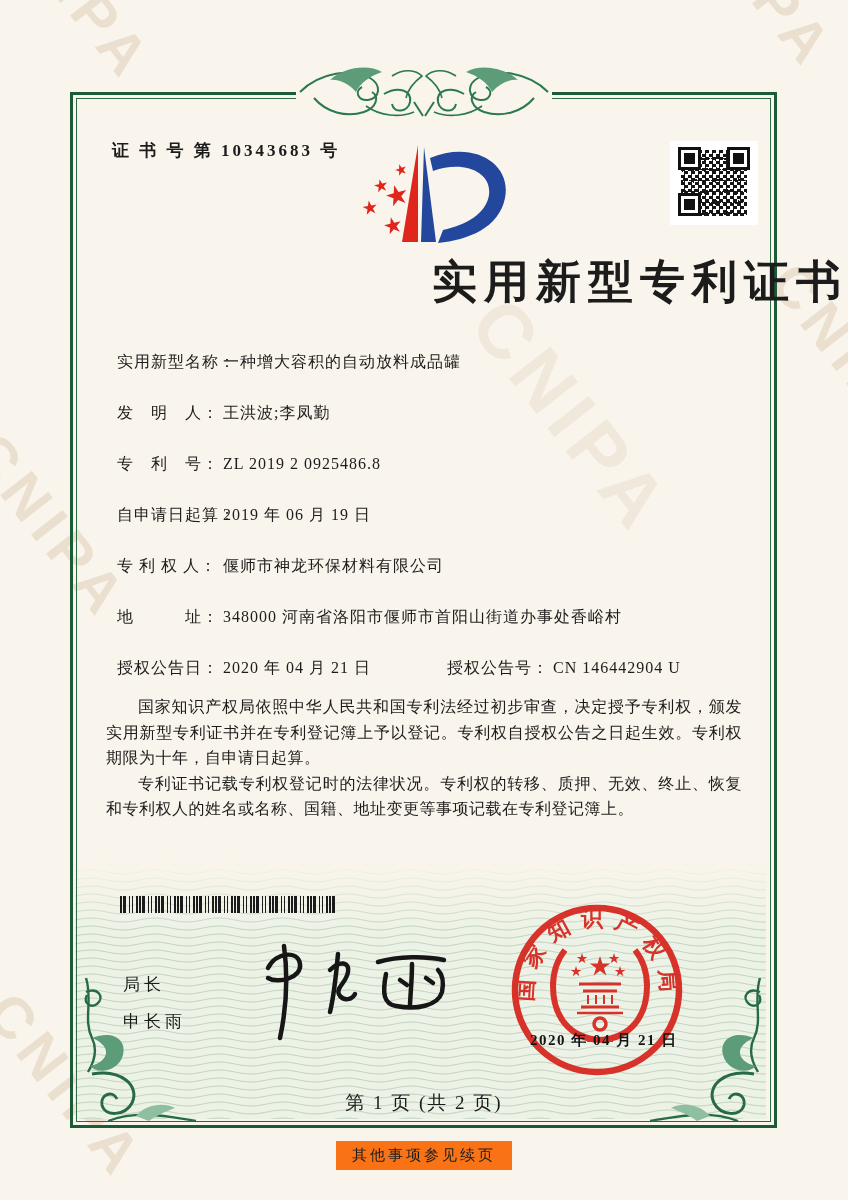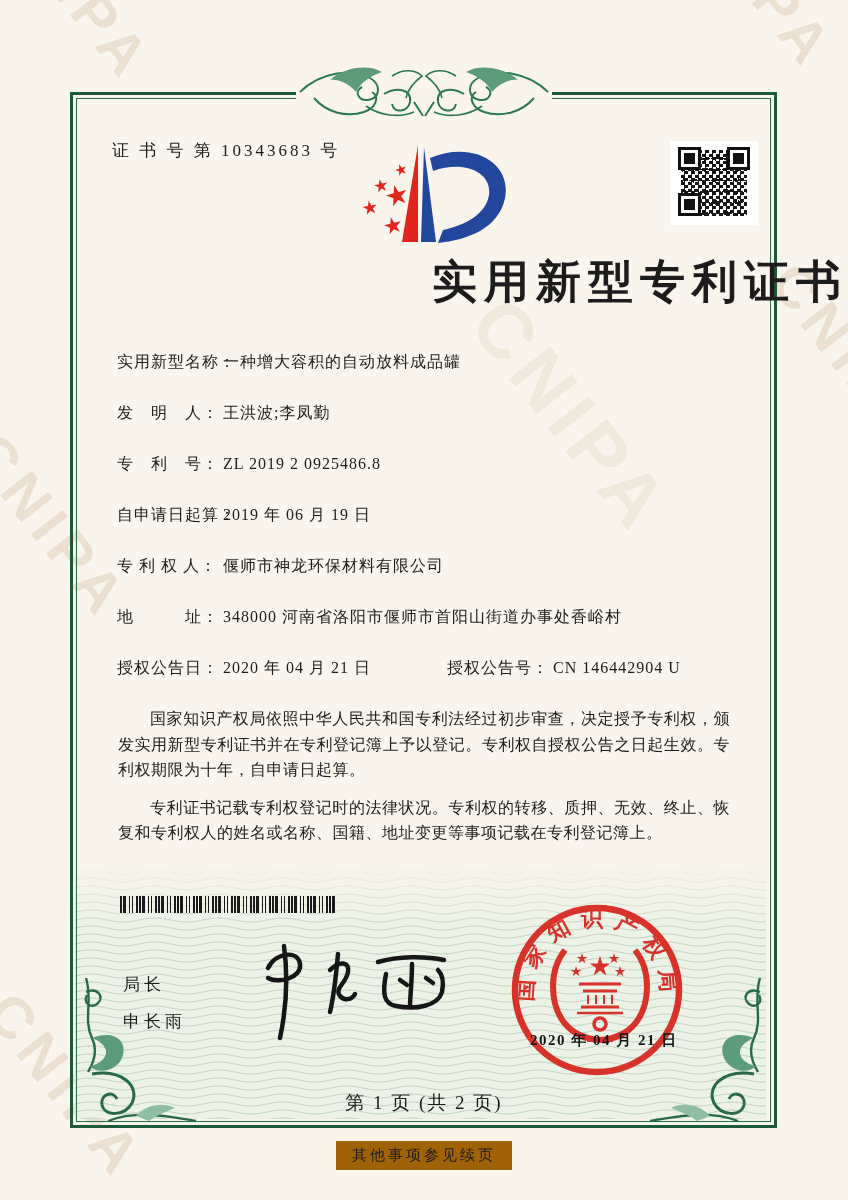--- a/index.html
+++ b/index.html
@@ -27,61 +27,61 @@
   .wave-fade{position:absolute;left:75px;top:860px;width:691px;height:70px;z-index:1;
              background:linear-gradient(#faf5ec,rgba(250,245,236,0));}
 
   
   .ornament{position:absolute;left:296px;top:62px;width:256px;height:62px;
             background:#faf5ec;z-index:3;}
   .corner{position:absolute;z-index:2;}
   .corner-bl{left:78px;top:978px;}
   .corner-br{left:648px;top:978px;transform:scaleX(-1);}
 
-  .cert-no{position:absolute;left:112px;top:139px;font-size:17px;letter-spacing:3px;z-index:3;}
+  .cert-no{position:absolute;left:112px;top:139px;font-size:17px;letter-spacing:3px;z-index:3;font-weight:bold;}
   .logo{position:absolute;left:358px;top:140px;z-index:3;}
   .qr{position:absolute;left:670px;top:141px;width:88px;height:84px;background:#fff;z-index:3;}
   .qr-noise{position:absolute;left:11px;top:9px;width:66px;height:66px;
     background:repeating-conic-gradient(#161616 0% 25%,transparent 0% 50%) 0 0/7px 7px,
                repeating-conic-gradient(transparent 0% 25%,#161616 0% 32%,transparent 0% 50%) 2px 3px/11px 11px;
     background-color:#fff;}
   .finder{position:absolute;width:17px;height:17px;border:3px solid #111;background:#fff;}
   .finder::after{content:"";position:absolute;inset:3px;background:#111;}
   .f-tl{left:8px;top:6px;} .f-tr{right:8px;top:6px;} .f-bl{left:8px;bottom:9px;}
 
   .title{position:absolute;left:0;top:252px;width:100%;text-align:right;
          font-size:45px;font-weight:700;letter-spacing:7px;z-index:3;}
 
   .fields{position:absolute;left:117px;top:352px;width:640px;z-index:3;font-size:16px;}
   .f-row{position:relative;height:51px;letter-spacing:1px;}
   .f-label{display:inline-block;width:106px;white-space:nowrap;}
   .f-pair2{position:absolute;left:330px;top:0;}
 
   .body-text{position:absolute;left:106px;top:694px;width:636px;z-index:3;
              font-size:16px;line-height:25.5px;text-align:justify;letter-spacing:.5px;}
-  .body-text p{margin:12px;text-indent:2em;}
+  .body-text p{margin:0;text-indent:2em;}
 
   .barcode{position:absolute;left:120px;top:896px;width:218px;height:17px;z-index:3;
     background:repeating-linear-gradient(90deg,
       #1b1b1b 0 2px,transparent 2px 3px,#1b1b1b 3px 6px,transparent 6px 9px,
       #1b1b1b 9px 10px,transparent 10px 12px,#1b1b1b 12px 13px,transparent 13px 16px,
       #1b1b1b 16px 18px,transparent 18px 19px);}
 
   .signer{position:absolute;left:123px;top:966px;font-size:17px;line-height:37px;
           letter-spacing:4px;z-index:3;}
   .signature{position:absolute;left:252px;top:942px;z-index:3;}
 
   .seal{position:absolute;left:507px;top:900px;z-index:4;}
   .seal-date{position:absolute;left:530px;top:1031px;font-size:15px;font-weight:600;
              letter-spacing:1.5px;color:#141414;z-index:5;}
 
   .page-num{position:absolute;left:0;top:1090px;width:100%;text-align:center;
             font-size:19px;letter-spacing:2px;z-index:3;}
   .cont-note{position:absolute;left:50%;top:1141px;transform:translateX(-50%);
-             font-size:15px;letter-spacing:3px;background:#a16207;
+             font-size:15px;letter-spacing:3px;background:#f97316;
              padding:5px 16px;z-index:3;}
 </style>
 </head>
 <body>
 
 <div class="page">
 
   <div class="wm wm1">CNIPA</div>
   <div class="wm wm2">CNIPA</div>
   <div class="wm wm3">CNIPA</div>

